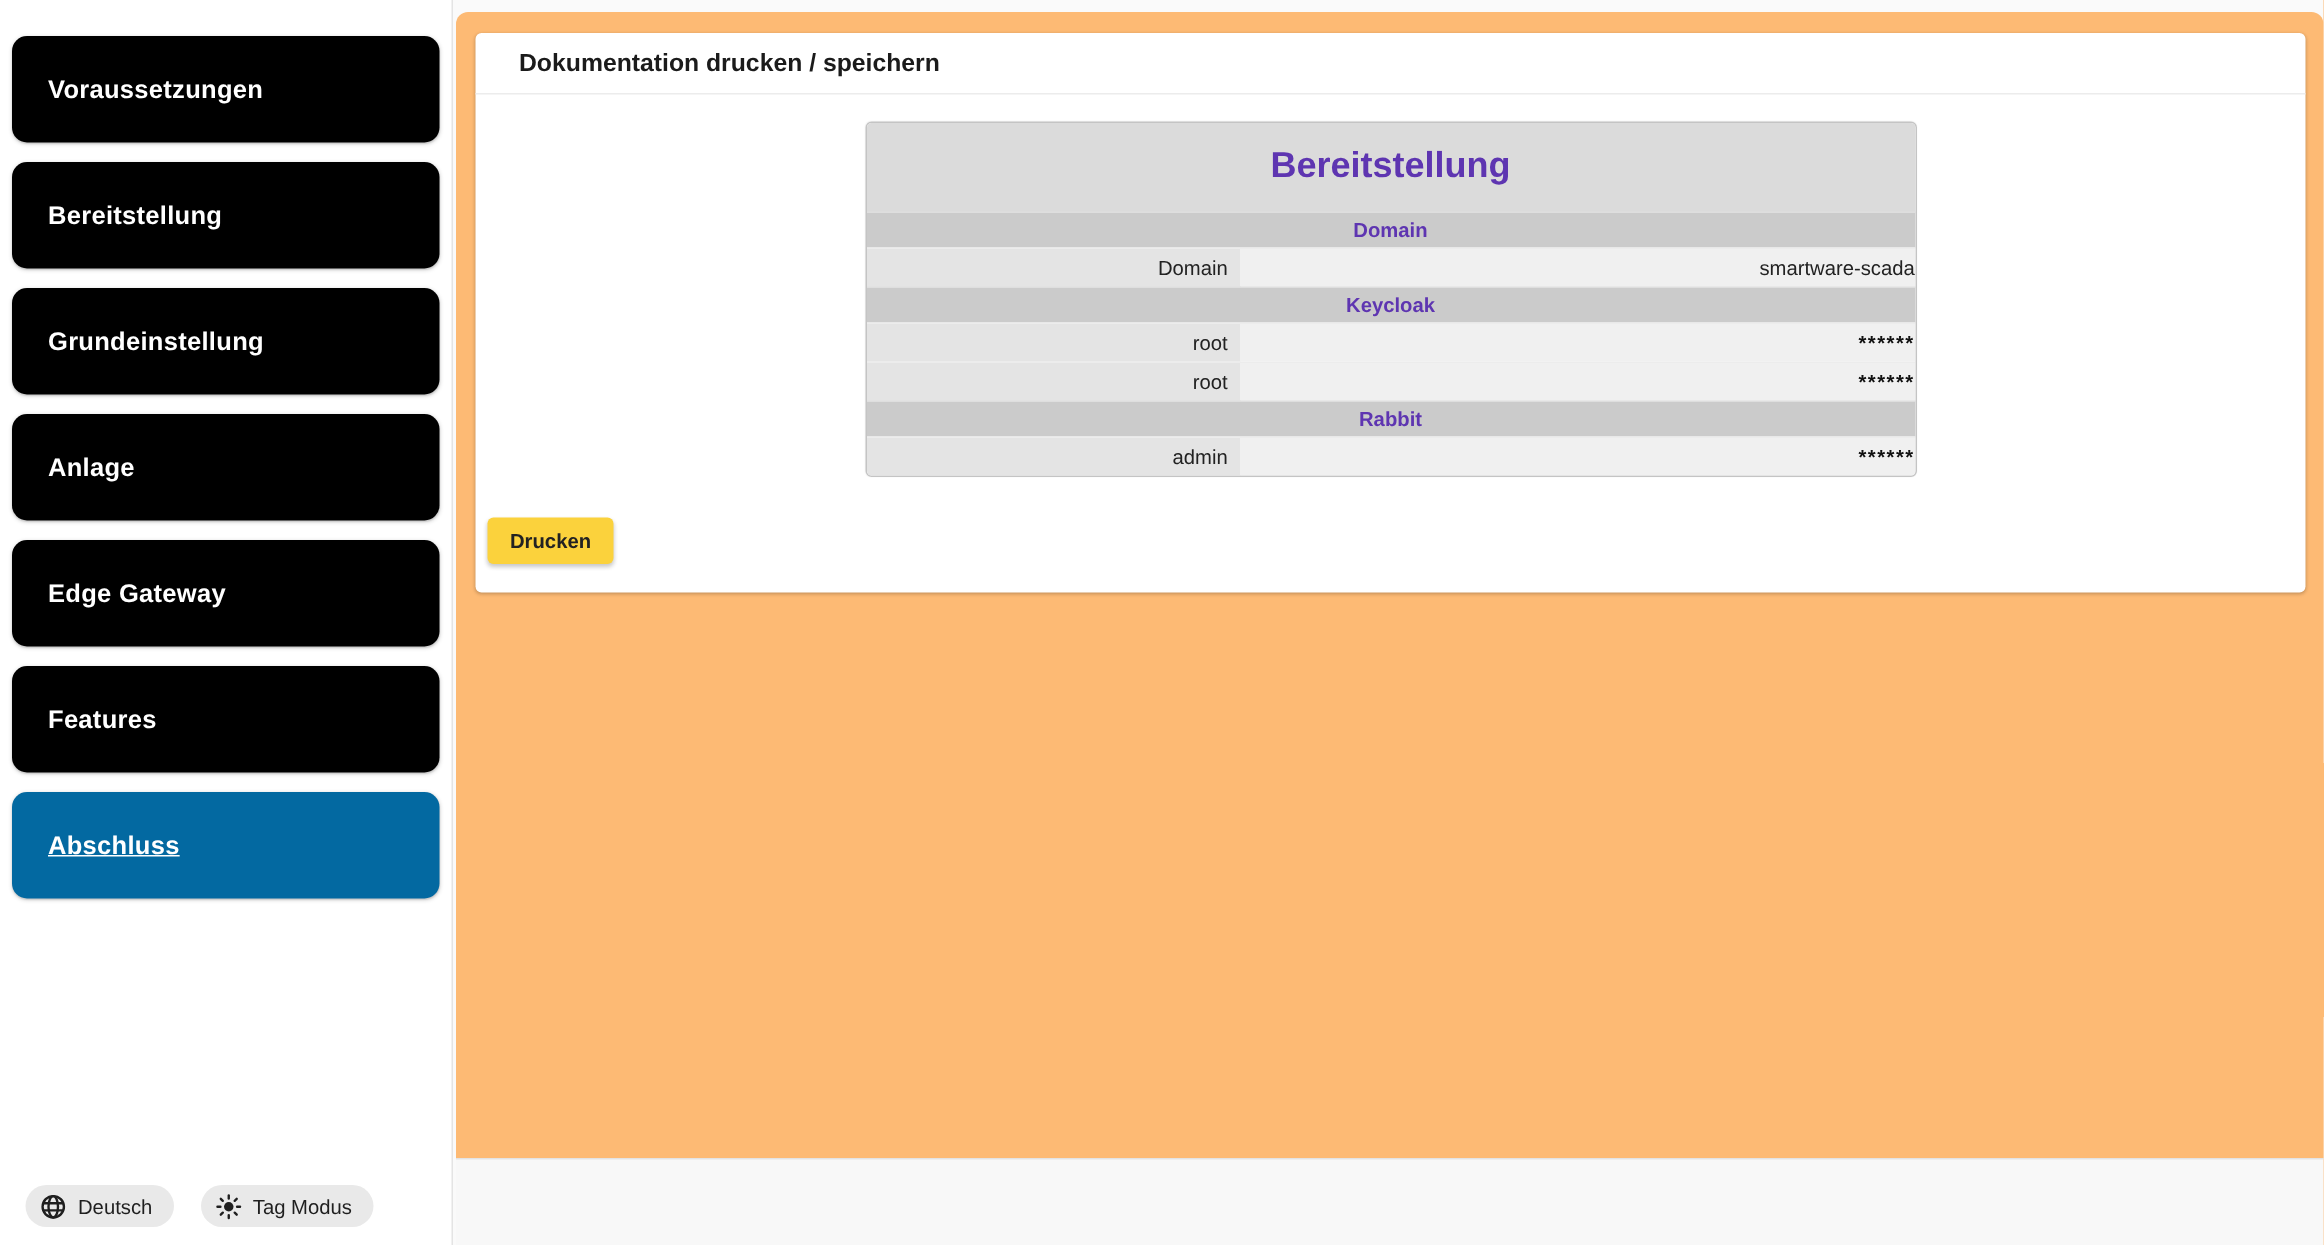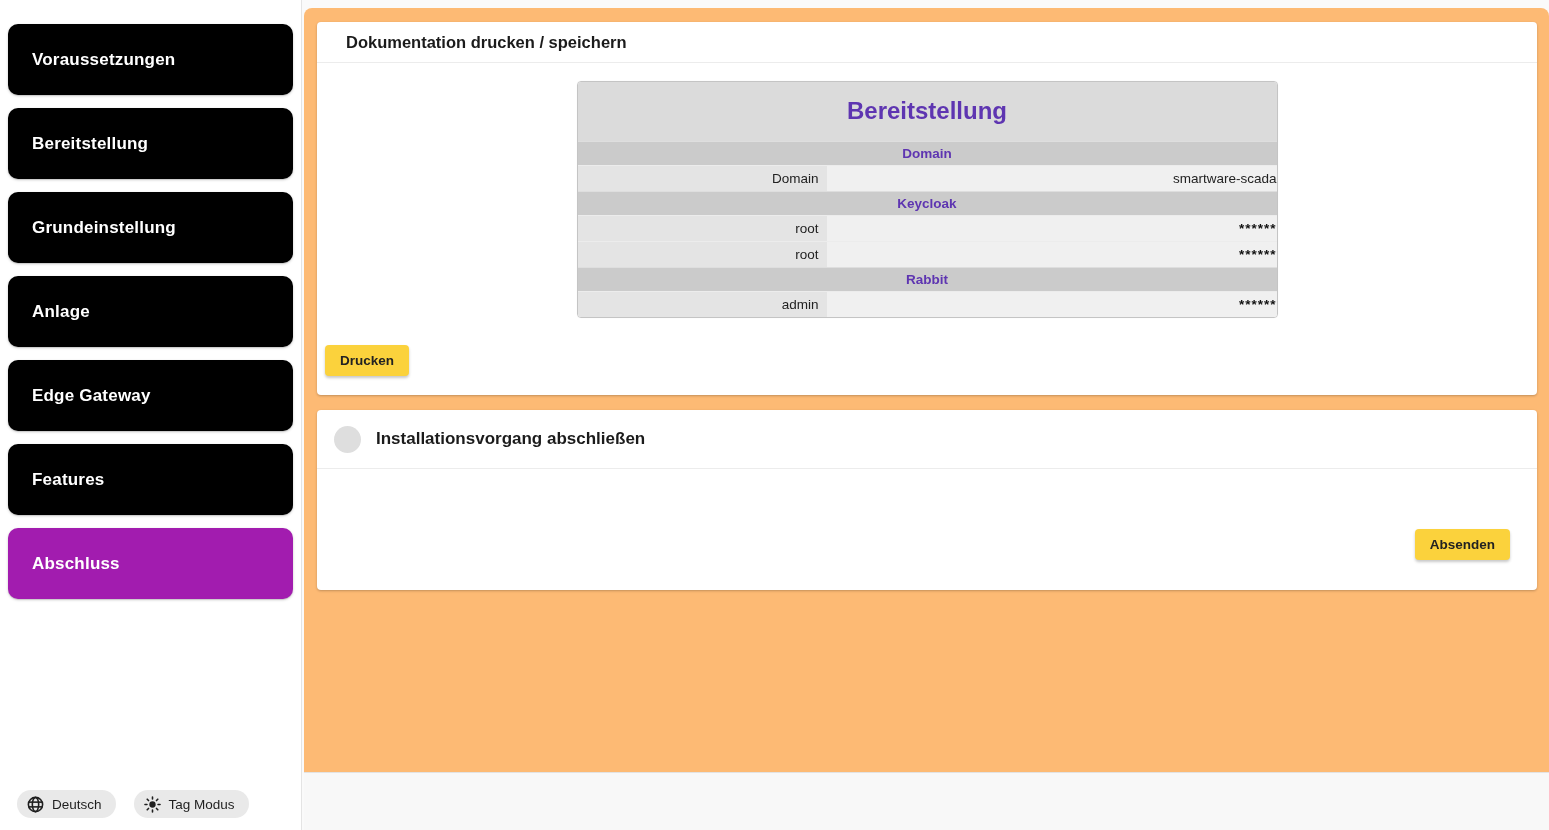--- a/index.html
+++ b/index.html
@@ -19,21 +19,21 @@
     padding-top: 24px;
   }
   .nav-btn {
     margin: 0 8px 13px 8px; height: 71px; border-radius: 10px;
     background: #000000; color: #ffffff;
     display: flex; align-items: center; padding-left: 24px;
     font-size: 17px; font-weight: 700; letter-spacing: .2px;
     box-shadow: 0 1px 3px rgba(0,0,0,.18), 0 1px 1px rgba(0,0,0,.1);
     cursor: pointer; user-select: none;
   }
-  .nav-btn.active { background: #a21caf; }
+  .nav-btn.active { background: #0369a1; text-decoration: underline; }
   .sidebar-footer {
     position: absolute; left: 17px; bottom: 12px;
     display: flex; gap: 18px; align-items: flex-end;
   }
   .pill {
     height: 28px; border-radius: 14px; background: #e9e9e9;
     display: flex; align-items: center; gap: 7px;
     padding: 0 14px 0 9px; font-size: 13.5px; color: #1f1f1f;
     cursor: pointer; white-space: nowrap;
   }
@@ -202,23 +202,16 @@
       <div class="doc-section-header">Rabbit</div>
       <div class="doc-row">
         <div class="doc-label">admin</div>
         <div class="doc-value masked">******</div>
       </div>
     </div>
 
     <button class="btn-yellow btn-drucken">Drucken</button>
   </div>
 
-  <div class="card card-2">
-    <div class="card-header">
-      <span class="avatar-circle"></span>
-      <span class="header-title">Installationsvorgang abschließen</span>
-    </div>
-    <button class="btn-yellow btn-absenden">Absenden</button>
-  </div>
 
 </div>
 
 <div class="main-footer"></div>
 
 </body></html>

